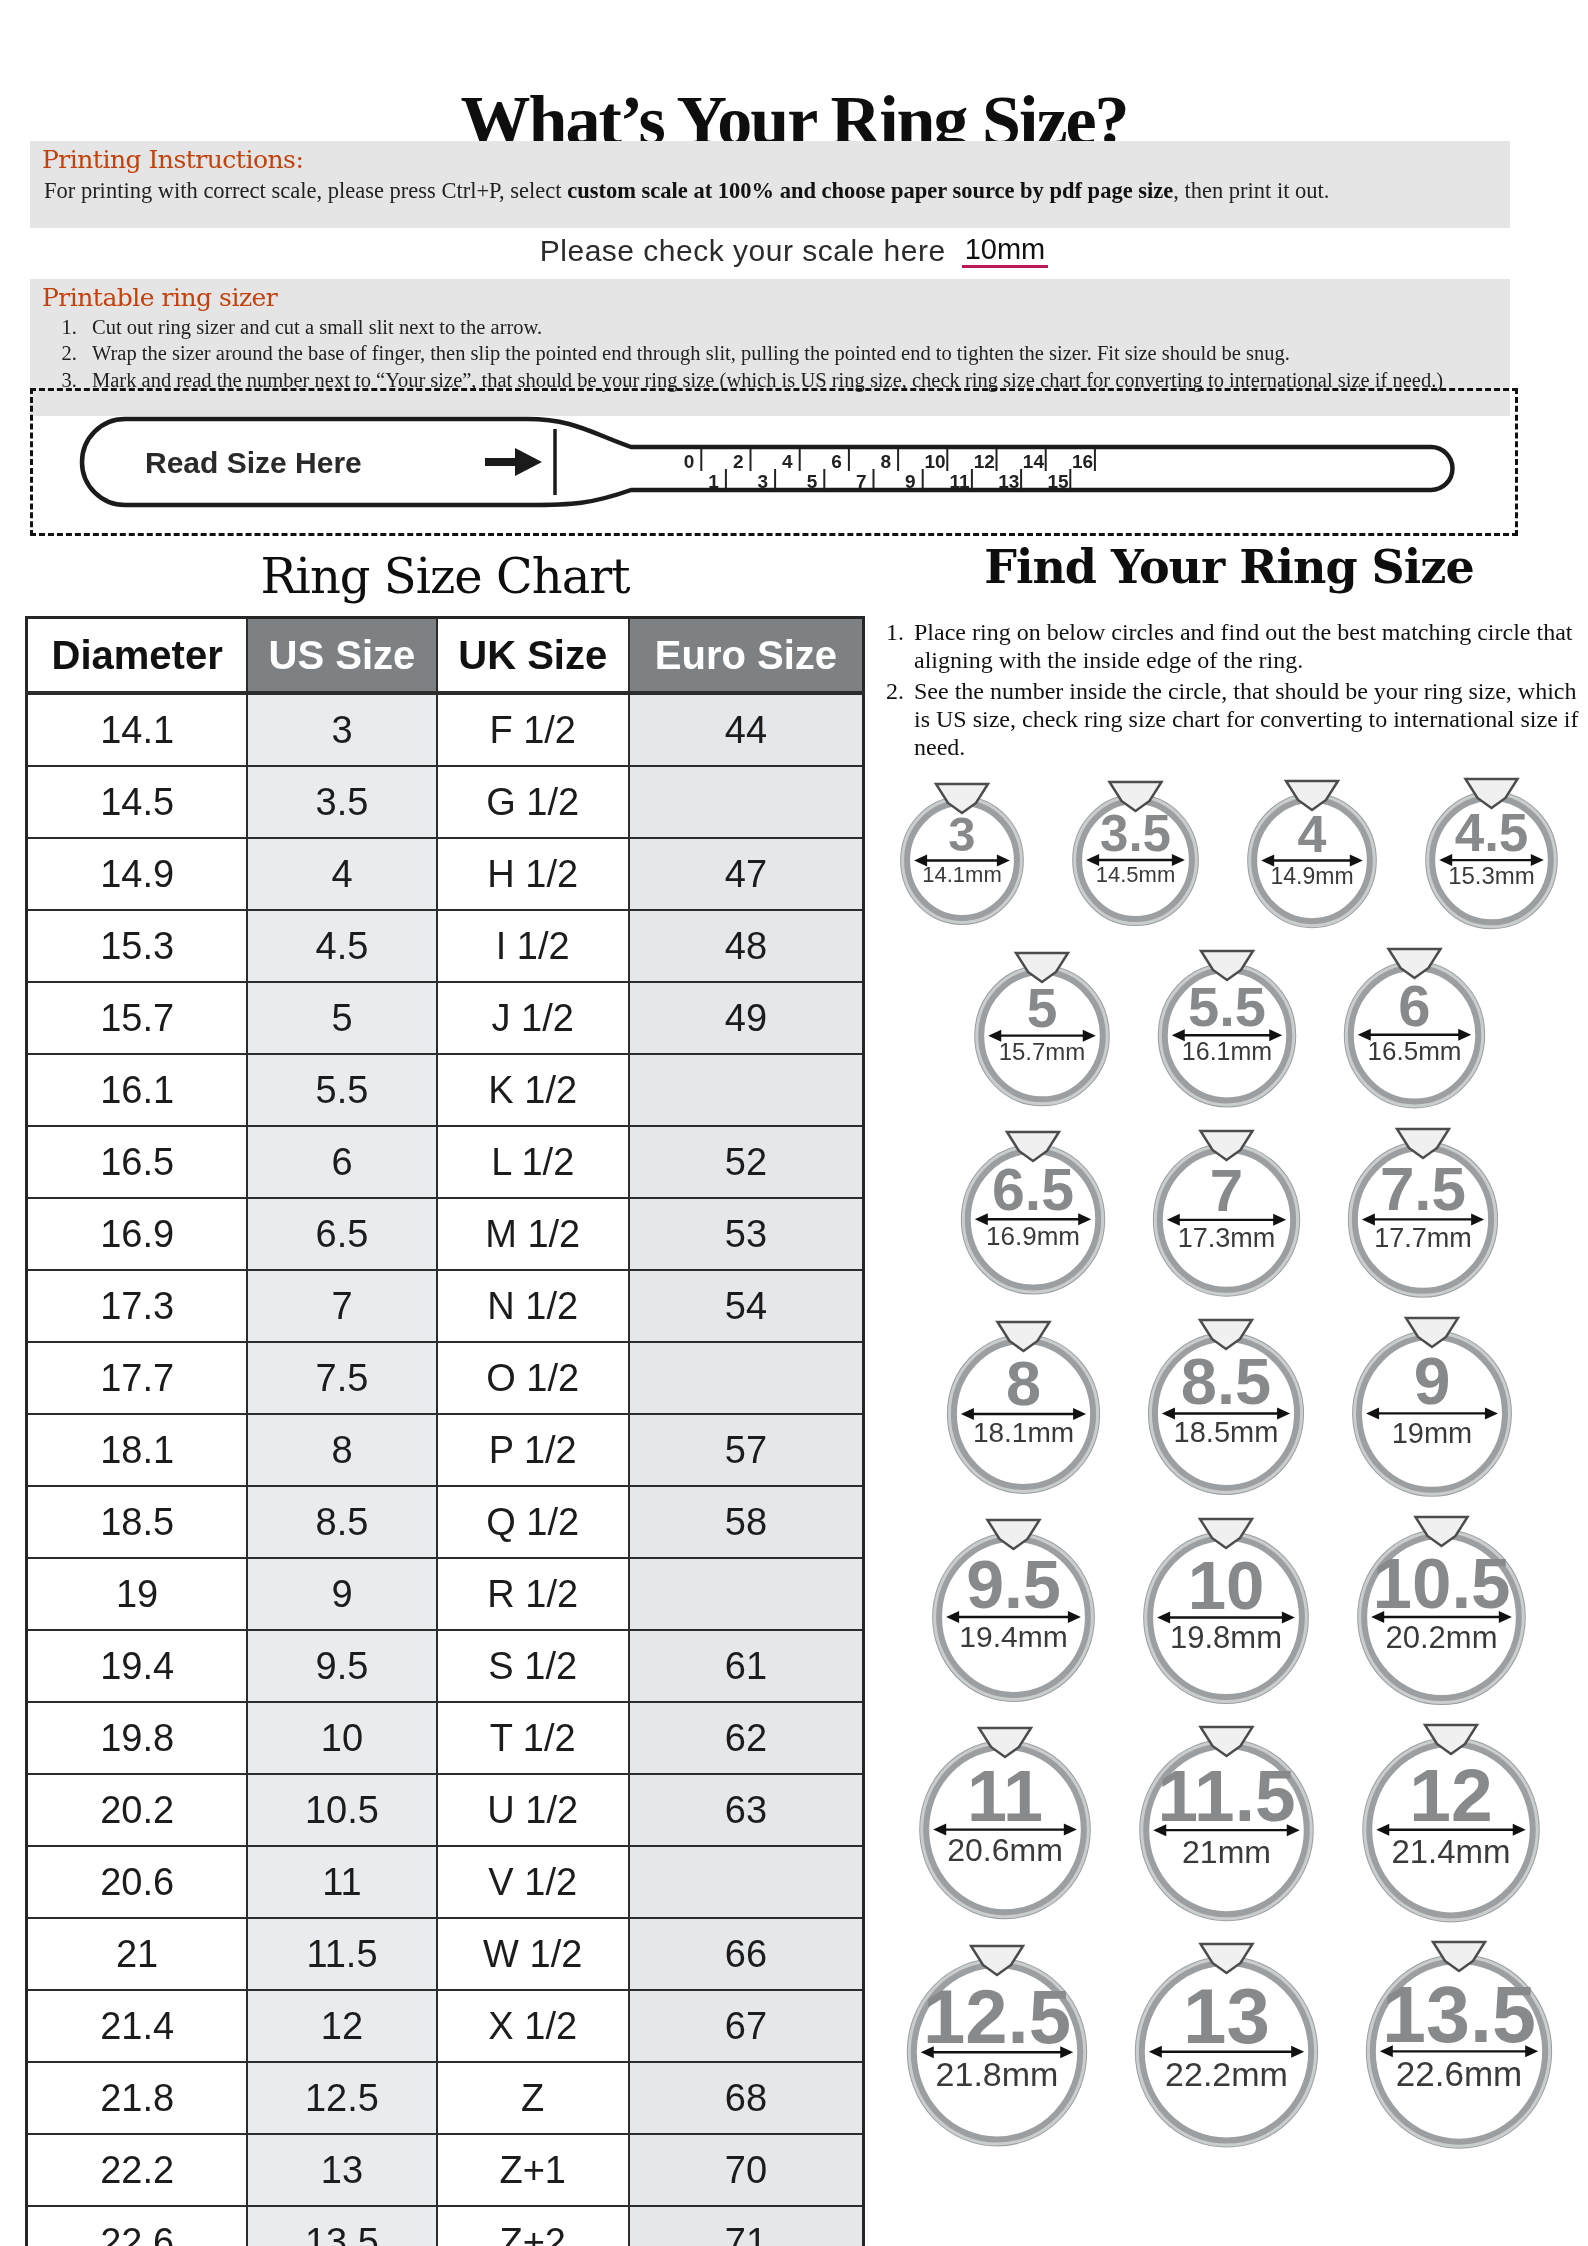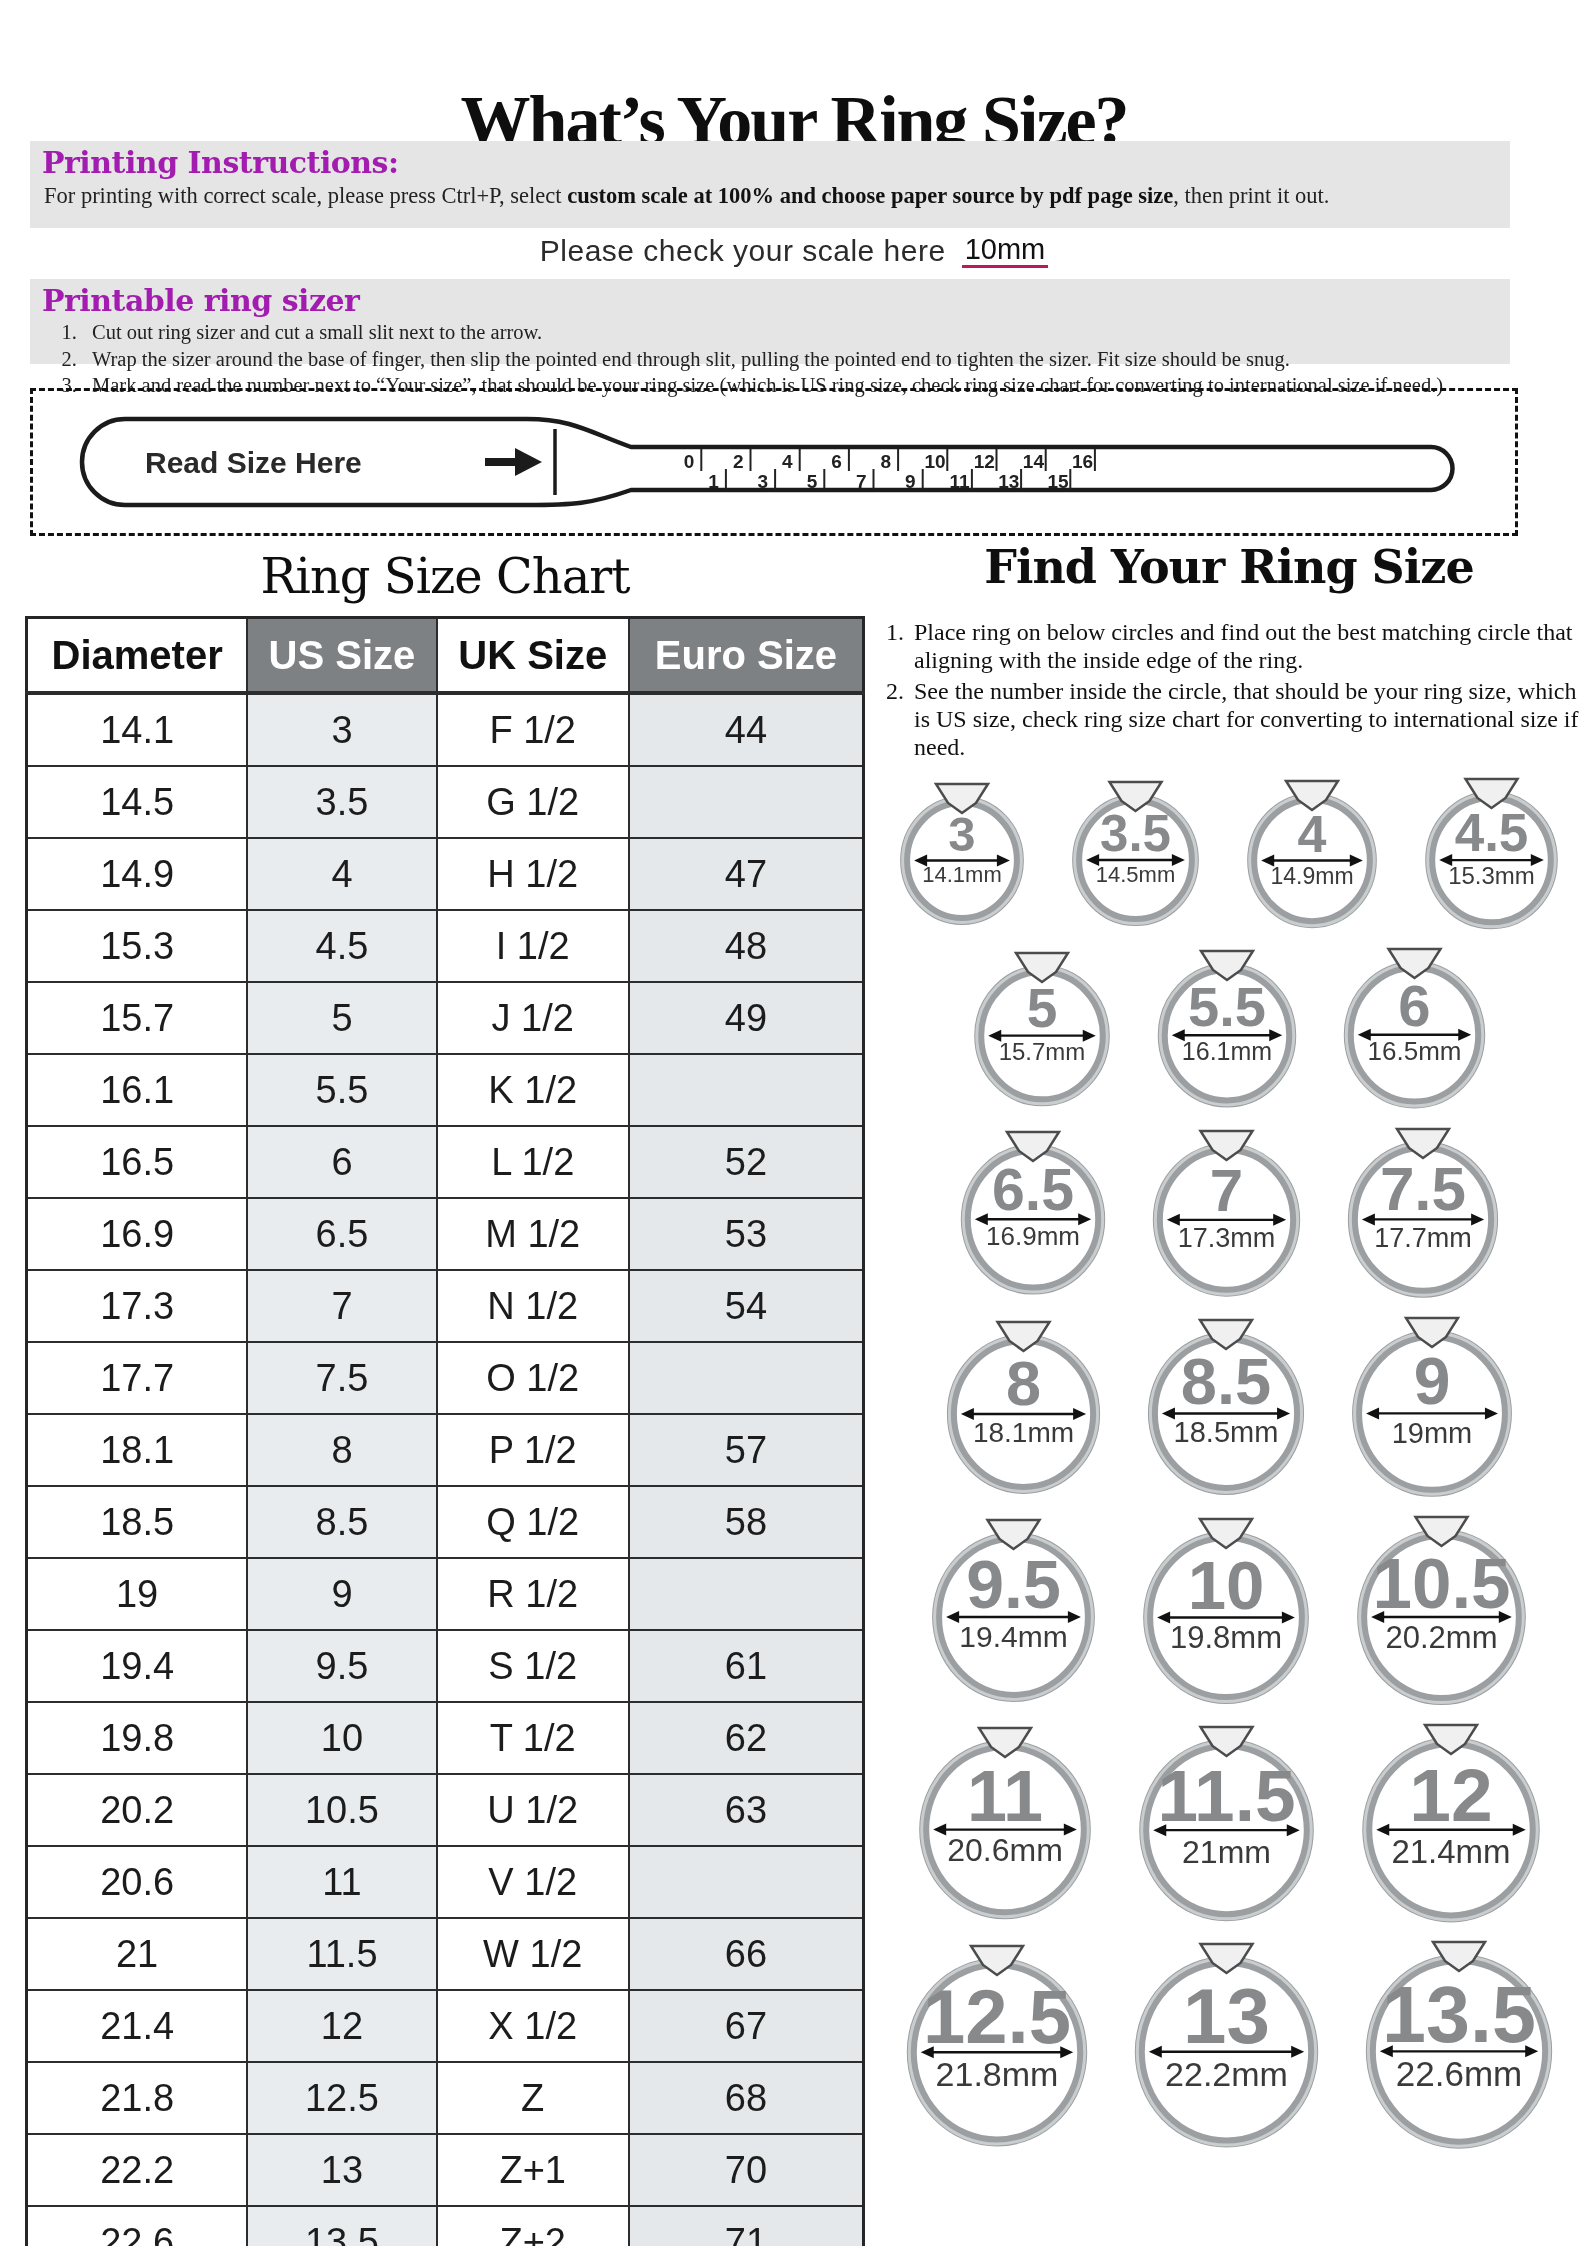--- a/index.html
+++ b/index.html
@@ -4,23 +4,23 @@
 <style>
   html,body{margin:0;padding:0;background:#fff;}
   .page{position:relative;width:1588px;height:2246px;background:#fff;overflow:hidden;
         font-family:"Liberation Serif",serif;color:#1a1a1a;}
 
   .page-title{position:absolute;top:34px;left:0;right:0;text-align:center;
 istr    font-family:"DejaVu Serif",serif;font-weight:bold;font-size:70px;letter-spacing:-2px;color:#0e0e0e;}
 
   .band{position:absolute;left:30px;width:1480px;background:#e4e5e4;box-sizing:border-box;padding:5px 12px;}
   .band1{top:141px;height:87px;}
-  .band2{top:279px;height:85px;}
-  .band h2{margin:0;font-family:"DejaVu Serif",serif;font-weight:bold;font-size:30px;
-           letter-spacing:-0.5px;color:#a21caf;line-height:1.1;}
+  .band2{top:279px;height:137px;}
+  .band h2{margin:0;font-family:"DejaVu Serif",serif;font-weight:normal;font-size:25px;
+           letter-spacing:-0.5px;color:#c2410c;line-height:1.1;}
   .band1 p{margin:4px 0 0 2px;font-size:22.5px;color:#222;}
   .band1 b{color:#111;}
   .band2 ol{margin:4px 0 0;padding-left:40px;font-size:20.5px;color:#222;}
   .band2 li{margin:0 0 3px;line-height:1.15;padding-left:10px;}
 
   .scale-row{position:absolute;top:234px;left:0;right:0;display:flex;justify-content:center;
              align-items:flex-end;gap:16px;font-family:"Liberation Sans",sans-serif;}
   .scale-label{font-size:30px;color:#2b2b2b;letter-spacing:0.5px;}
   .scale-bar{font-size:29px;color:#111;border-bottom:3px solid #be185d;padding:0 3px 1px;line-height:1.05;}
 

